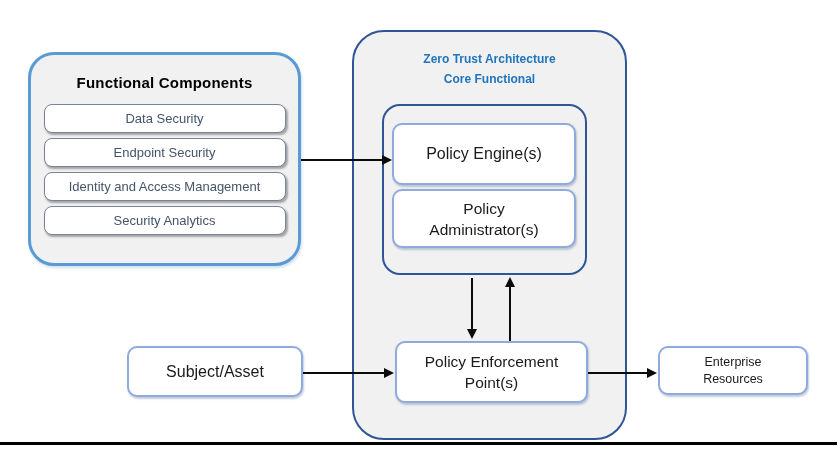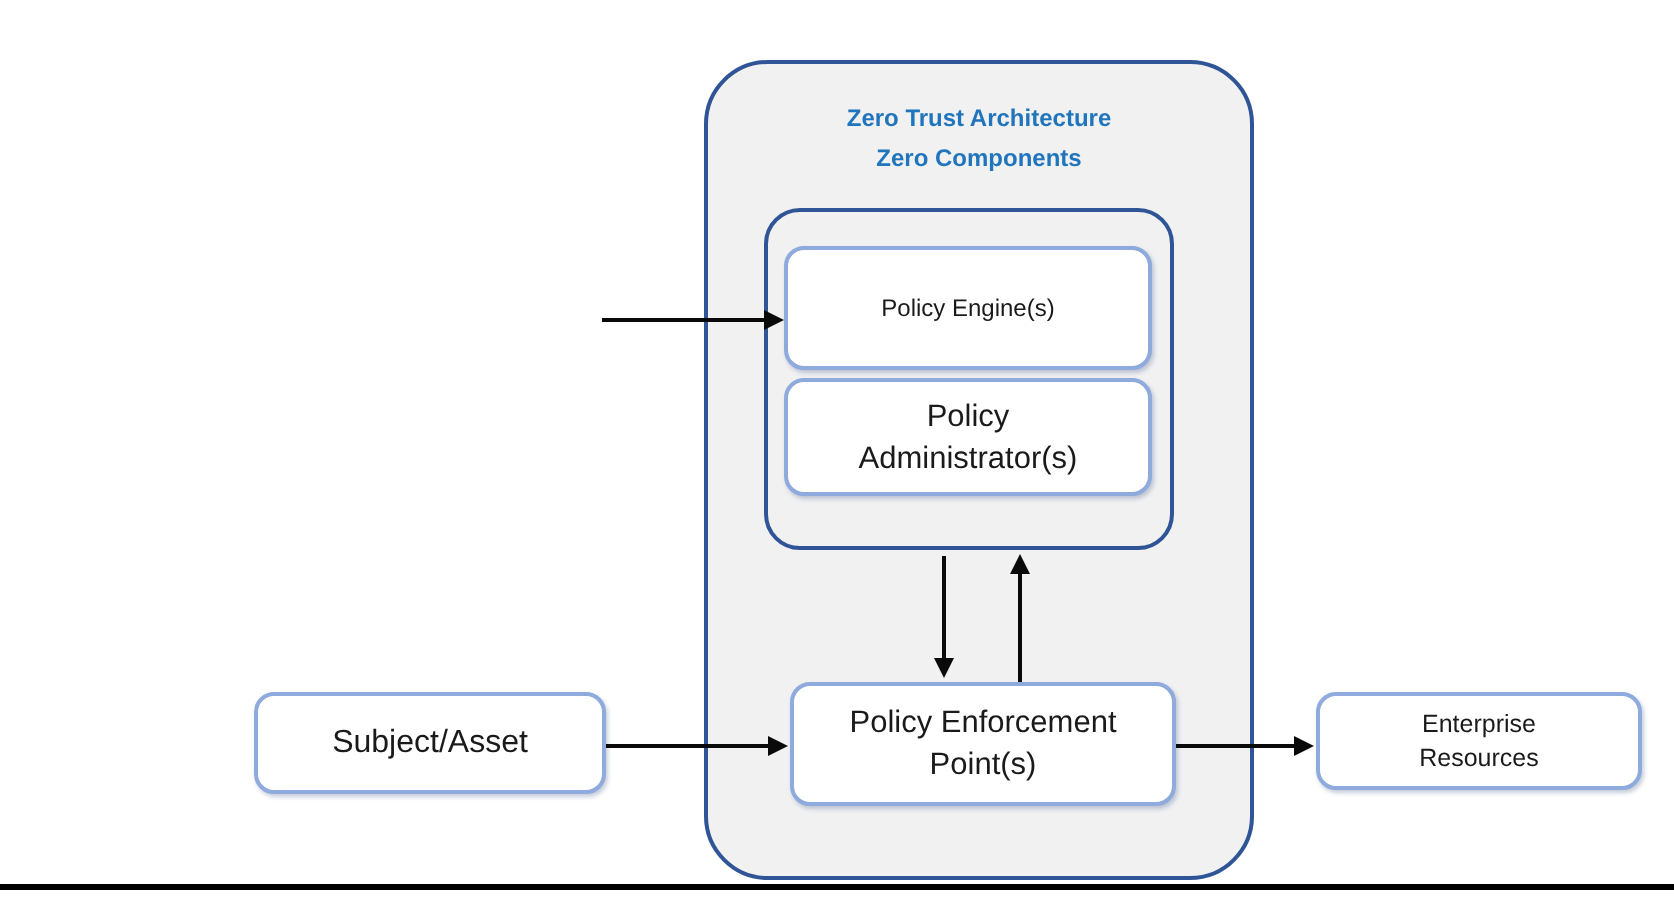--- a/index.html
+++ b/index.html
@@ -40,27 +40,27 @@
     background:#f1f1f2;border:2px solid #2f5597;border-radius:18px;
     box-sizing:border-box;
   }
   
   .node{
     position:absolute;background:#ffffff;border:2px solid #8faadc;
     border-radius:10px;box-sizing:border-box;
     display:flex;align-items:center;justify-content:center;text-align:center;
     color:#1a1a1a;box-shadow:1px 1.5px 2px rgba(90,110,150,.35);
   }
-  .node-engine{left:392px;top:123px;width:184px;height:62px;font-size:12px;text-align:right;}
+  .node-engine{left:392px;top:123px;width:184px;height:62px;font-size:16px;text-align:right;}
   .node-admin{left:392px;top:189px;width:184px;height:59px;font-size:15.5px;line-height:21px;}
   .node-admin span{display:block;max-width:135px;}
   .node-pep{left:395px;top:341px;width:193px;height:62px;font-size:15.5px;line-height:21px;}
   .node-pep span{display:block;max-width:165px;}
   .node-subject{left:127px;top:346px;width:176px;height:51px;font-size:16px;}
-  .node-enterprise{left:658px;top:346px;width:163px;height:49px;font-size:12.5px;line-height:17px;}
+  .node-enterprise{left:658px;top:346px;width:150px;height:49px;font-size:12.5px;line-height:17px;}
   .node-enterprise span{display:block;max-width:85px;}
   
   .arrow-h{position:absolute;display:flex;align-items:center;height:12px;}
   .arrow-h .shaft{flex:1;height:2.6px;background:#0a0a0a;}
   .arrow-h .head{width:0;height:0;border-top:5.5px solid transparent;
     border-bottom:5.5px solid transparent;border-left:10px solid #0a0a0a;}
   .arrow-v{position:absolute;display:flex;flex-direction:column;align-items:center;width:12px;}
   .arrow-v .shaft{flex:1;width:2.6px;background:#0a0a0a;}
   .arrow-v .head-down{width:0;height:0;border-left:5.5px solid transparent;
     border-right:5.5px solid transparent;border-top:10px solid #0a0a0a;}
@@ -72,25 +72,34 @@
   .a-down{left:466px;top:278px;height:61px;}
   .a-up{left:504px;top:277px;height:64px;}
   
   .bottom-rule{position:absolute;left:0;top:442px;width:837px;height:3px;background:#000000;}
 </style>
 </head>
 <body>
 
 <div class="canvas">
 
+  <div class="fc-panel">
+    <div class="fc-title">Functional Components</div>
+    <div class="fc-list">
+      <div class="fc-item">Data Security</div>
+      <div class="fc-item">Endpoint Security</div>
+      <div class="fc-item">Identity and Access Management</div>
+      <div class="fc-item">Security Analytics</div>
+    </div>
+  </div>
 
   <div class="zt-box">
     <div class="zt-title">
       <div>Zero Trust Architecture</div>
-      <div>Zero Components</div>
+      <div>Core Functional</div>
     </div>
   </div>
 
   <div class="inner-box"></div>
 
   <div class="node node-engine">
     <span>Policy Engine(s)</span>
   </div>
 
   <div class="node node-pep">

